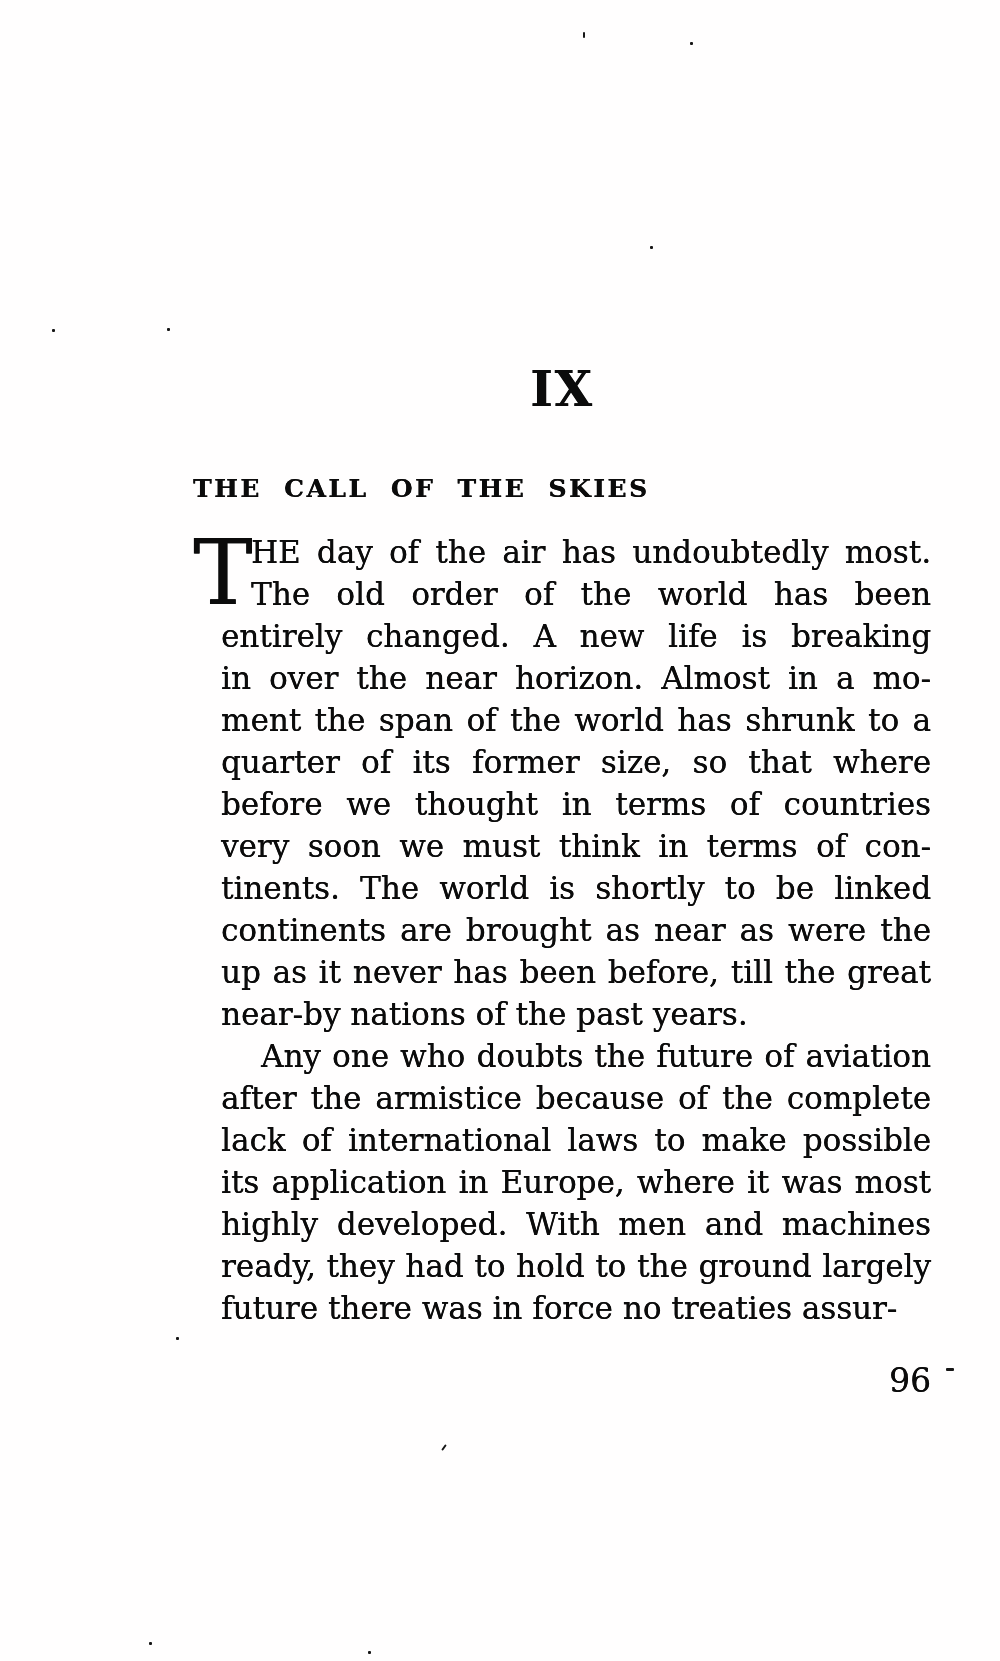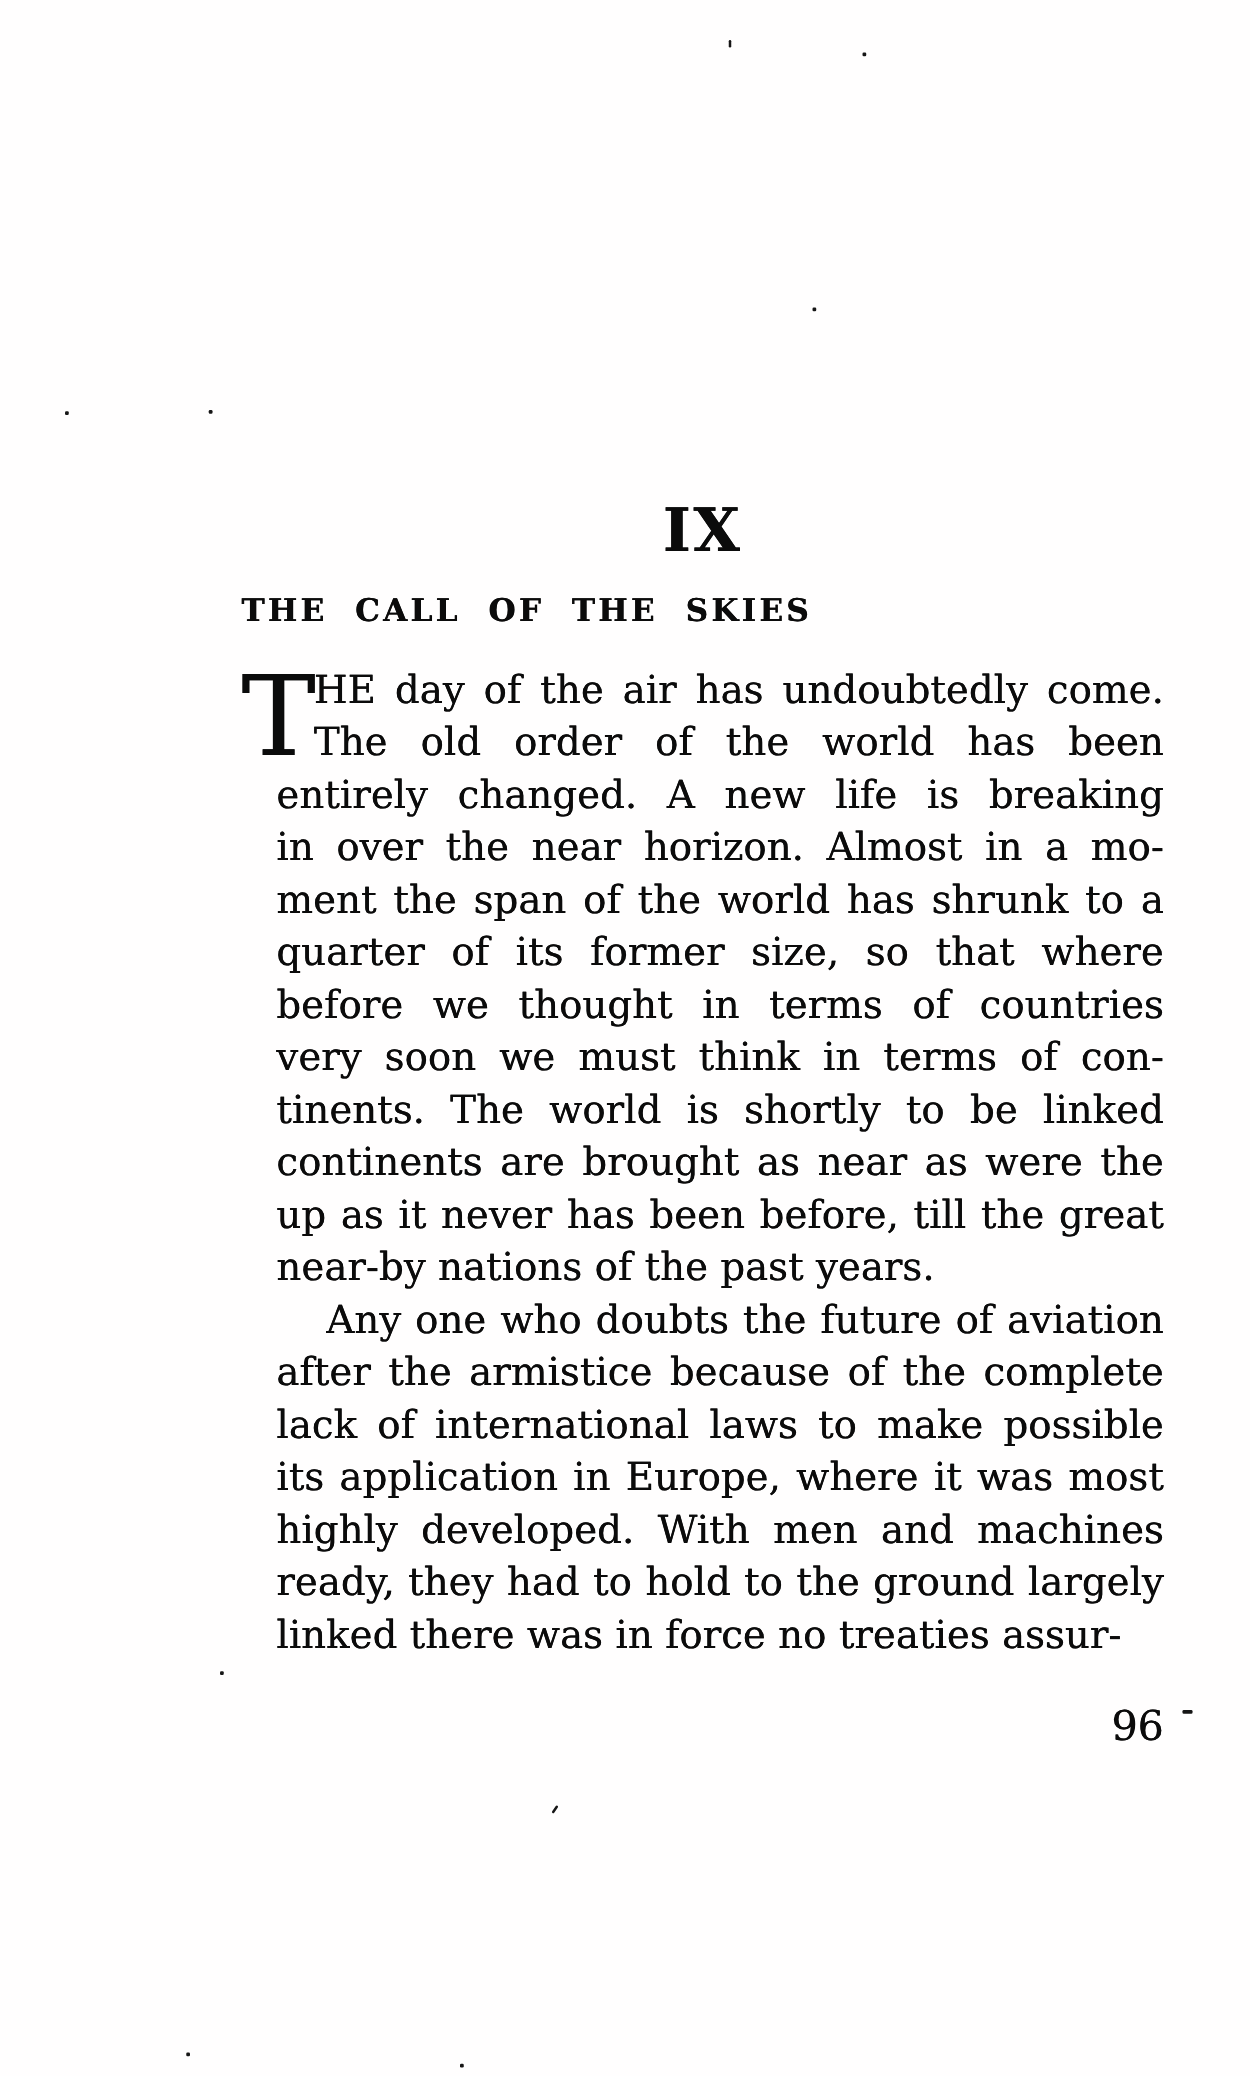--- a/index.html
+++ b/index.html
@@ -12,21 +12,21 @@
     color: #0b0b0b;
     overflow: hidden;
   }
   .page {
     position: absolute;
     inset: 0;
     background: #fffefe;
   }
   .chapter-number {
     position: absolute;
-    top: 400px;
+    top: 364px;
     left: 193px;
     width: 738px;
     text-align: center;
     font-size: 48px;
     line-height: 50px;
     font-weight: 700;
     letter-spacing: 2px;
     text-shadow: 0.3px 0 0 currentColor;
   }
   .chapter-title {
@@ -91,39 +91,39 @@
 
 <div class="page">
 
   <div class="chapter-number">IX</div>
 
   <div class="chapter-title">THE CALL OF THE SKIES</div>
 
   <span class="dropcap">T</span>
 
   <div class="body-text">
-      <div class="tline dcofs">HE day of the air has undoubtedly come.</div>
+      <div class="tline dcofs">HE day of the air has undoubtedly most.</div>
       <div class="tline dcofs">The old order of the world has been</div>
       <div class="tline">entirely changed. A new life is breaking</div>
       <div class="tline">in over the near horizon. Almost in a mo-</div>
       <div class="tline">ment the span of the world has shrunk to a</div>
       <div class="tline">quarter of its former size, so that where</div>
       <div class="tline">before we thought in terms of countries</div>
       <div class="tline">very soon we must think in terms of con-</div>
       <div class="tline">tinents. The world is shortly to be linked</div>
       <div class="tline">continents are brought as near as were the</div>
       <div class="tline">up as it never has been before, till the great</div>
       <div class="tline pl">near-by nations of the past years.</div>
       <div class="tline ind">Any one who doubts the future of aviation</div>
       <div class="tline">after the armistice because of the complete</div>
       <div class="tline">lack of international laws to make possible</div>
       <div class="tline">its application in Europe, where it was most</div>
       <div class="tline">highly developed. With men and machines</div>
       <div class="tline">ready, they had to hold to the ground largely</div>
-      <div class="tline pl">linked there was in force no treaties assur-</div>
+      <div class="tline pl">future there was in force no treaties assur-</div>
     </div>
 
   <div class="page-number">96</div>
 
   <div class="artifacts">
       <span class="speck" style="left: 583px; top: 32px; width: 2px; height: 6px;"></span>
       <span class="speck" style="left: 690px; top: 42px; width: 3px; height: 3px;"></span>
       <span class="speck" style="left: 650px; top: 246px; width: 3px; height: 3px;"></span>
       <span class="speck" style="left: 52px; top: 329px; width: 3px; height: 3px;"></span>
       <span class="speck" style="left: 167px; top: 328px; width: 3px; height: 3px;"></span>

